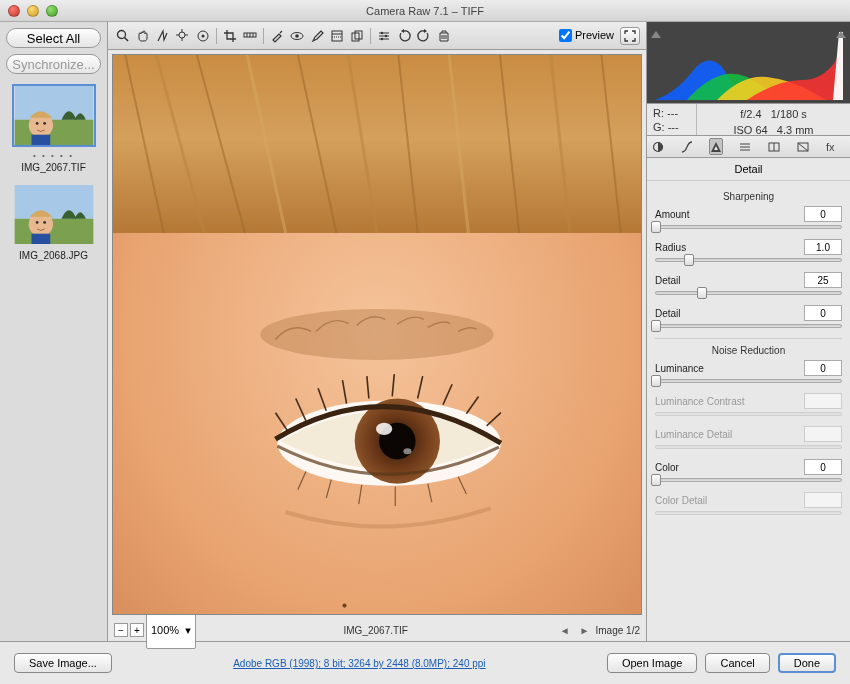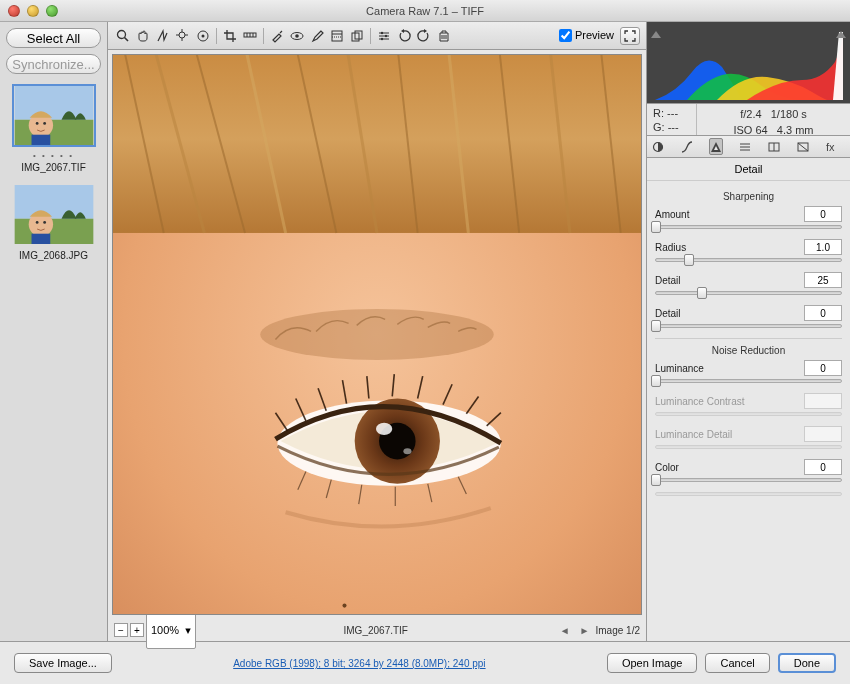--- a/index.html
+++ b/index.html
@@ -507,20 +507,24 @@
           <div class="slider-row">
       <div class="slider-label-line">
         <span class="slider-label ">Color</span>
         <input class="slider-value " value="0" style="">
       </div>
       <div class="slider-track ">
         <div class="slider-thumb" style="left:0%"></div>
       </div>
           </div>
           <div class="slider-row">
+      <div class="slider-label-line">
+        <span class="slider-label disabled">Color Detail</span>
+        <input class="slider-value disabled" value="" style="">
+      </div>
       <div class="slider-track disabled">
         
       </div>
           </div>
         </div>
     </div>
   </div>
 </div>
 
 <div class="bottom-bar">

